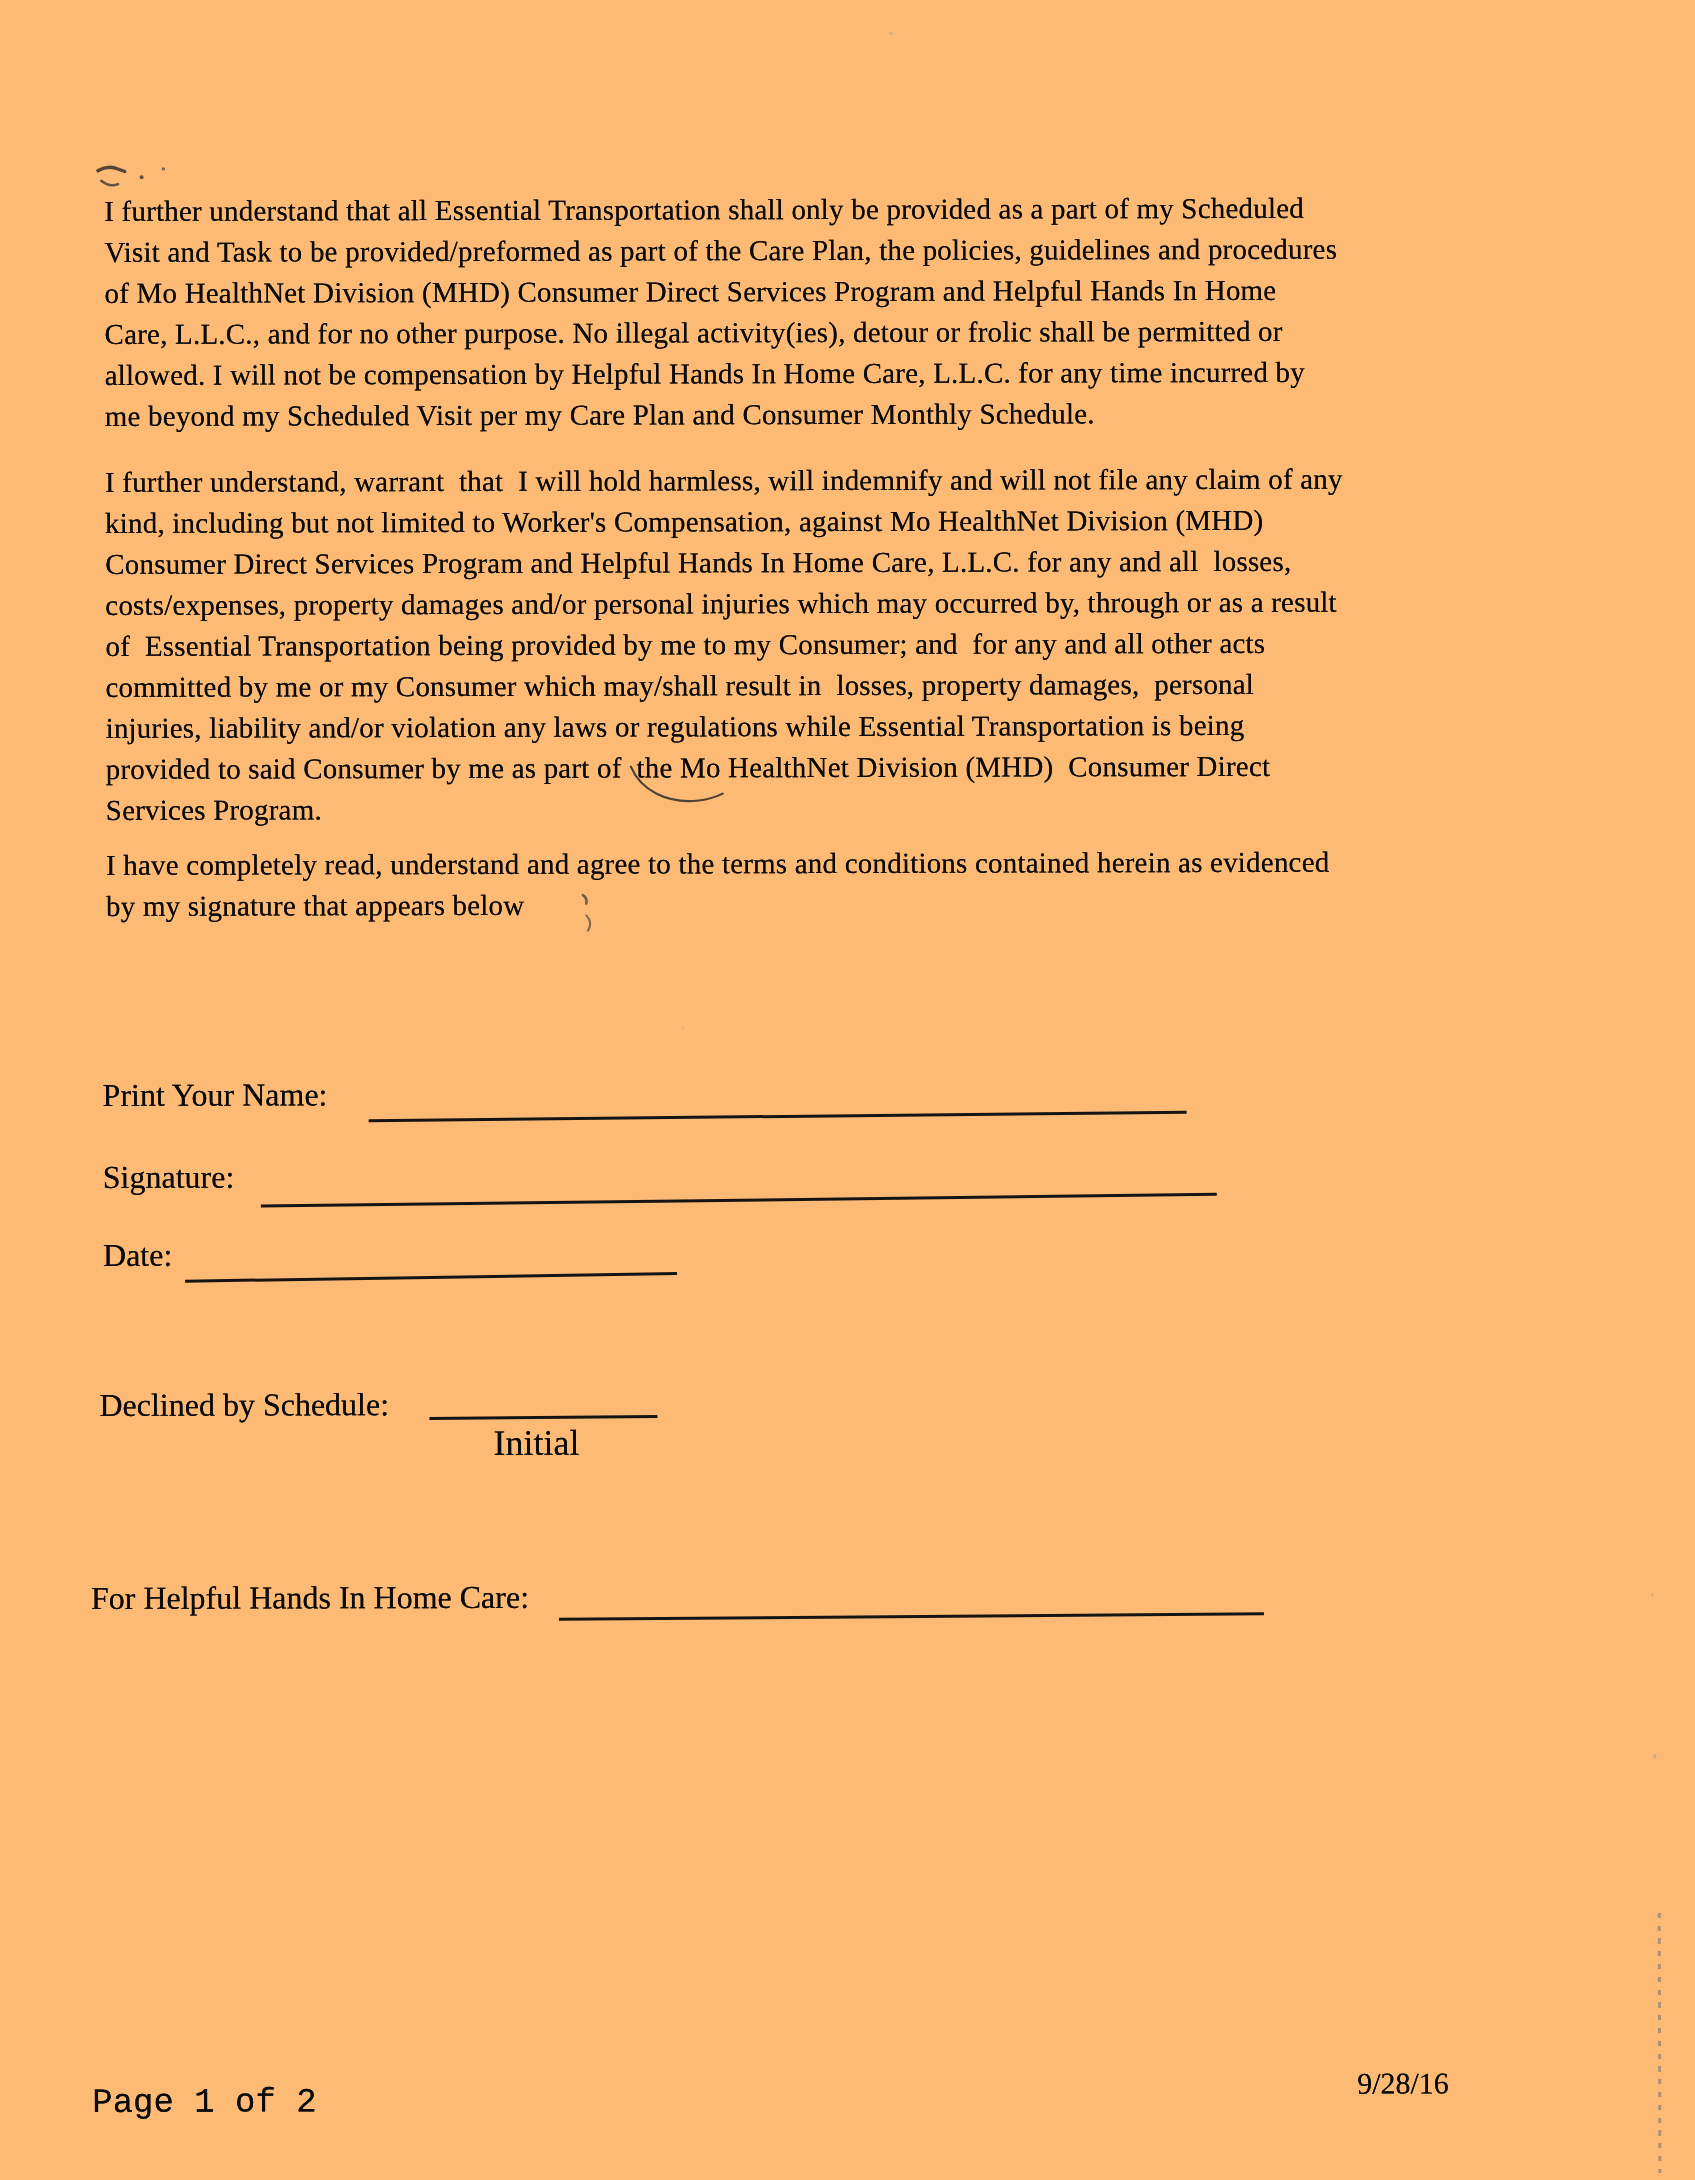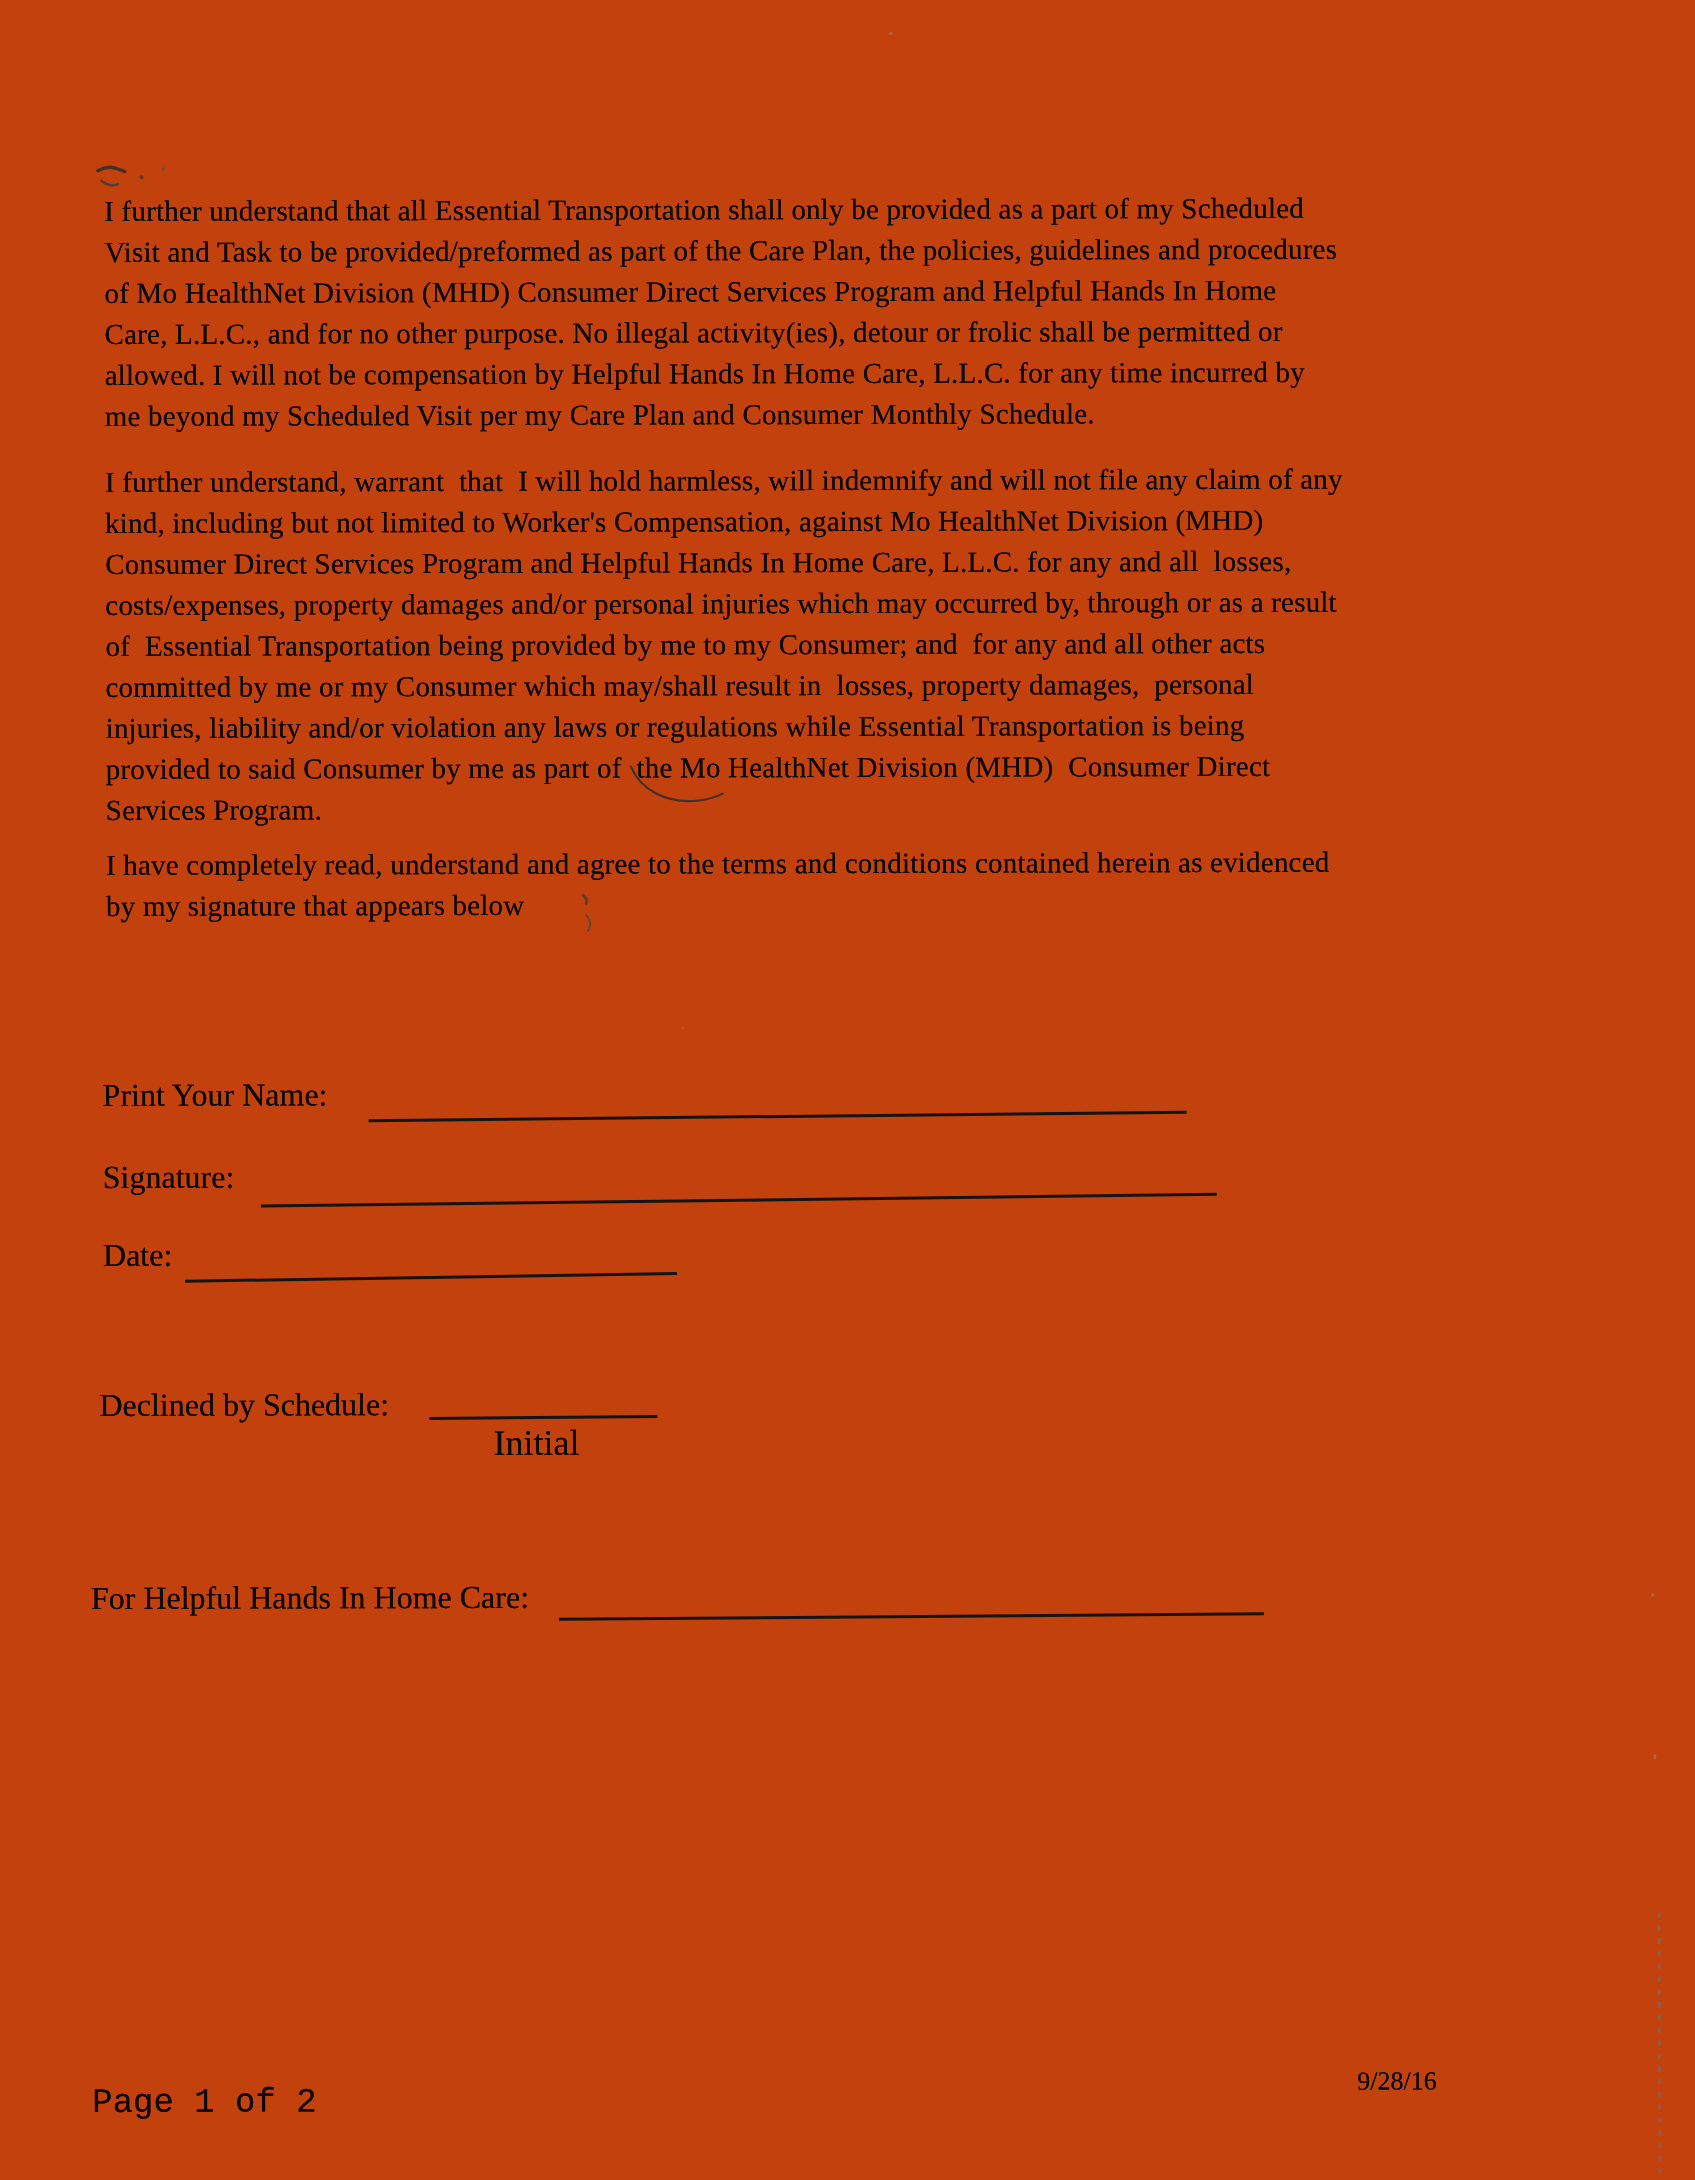--- a/index.html
+++ b/index.html
@@ -1,20 +1,20 @@
 <!DOCTYPE html>
 <html style="font-size:13.6px"><head>
 <meta charset="utf-8">
 <style>
   html, body { margin: 0; padding: 0; background: #ffffff; }
   .page {
     position: relative;
     width: 1696px;
     height: 2181px;
-    background: #c2410c;
+    background: #fdba74;
     font-family: "Liberation Serif", serif;
     color: #0b0b0b;
     overflow: hidden;
   }
   .scan { position: absolute; inset: 0; transform: rotate(-0.15deg); transform-origin: 50% 40%; }
   .para {
     position: absolute;
     left: 106px;
     width: 1525px;
     font-size: 29px;
@@ -44,21 +44,21 @@
   .f-decl    { top: 1385px; left: 98px; }
   .f-decl    .sigline { left: 330px; top: 31px; width: 228px; transform: rotate(-0.4deg); }
   .f-decl .caption {
     position: absolute; left: 394px; top: 39px;
     font-size: 36px; text-shadow: 0 0 0.5px rgba(0,0,0,0.85);
   }
   .f-company { top: 1578px; left: 89px; }
   .f-company .sigline { left: 468px; top: 39px; width: 705px; transform: rotate(-0.3deg); }
 
   .footer-page { position: absolute; left: 89px; top: 2082px; font-size: 34px; text-shadow: 0 0 0.5px rgba(0,0,0,0.85); font-family: Liberation Mono, monospace; }
-  .footer-date { position: absolute; left: 1354px; top: 2068px; font-size: 26px; text-shadow: 0 0 0.5px rgba(0,0,0,0.85); }
+  .footer-date { position: absolute; left: 1354px; top: 2068px; font-size: 30px; text-shadow: 0 0 0.5px rgba(0,0,0,0.85); }
 
   .artifact { position: absolute; pointer-events: none; }
   .smudge { left: 94px; top: 157px; opacity: 0.8; }
   .swoosh { left: 626px; top: 761px; opacity: 0.85; }
   .below-mark { left: 576px; top: 891px; opacity: 0.7; }
   .edge-dashes {
     left: 1655px; top: 1915px; width: 2.6px; height: 260px;
     background: repeating-linear-gradient(to bottom, #6f6f6f 0 5.1px, transparent 5.1px 12.8px);
     opacity: 0.55;
   }

